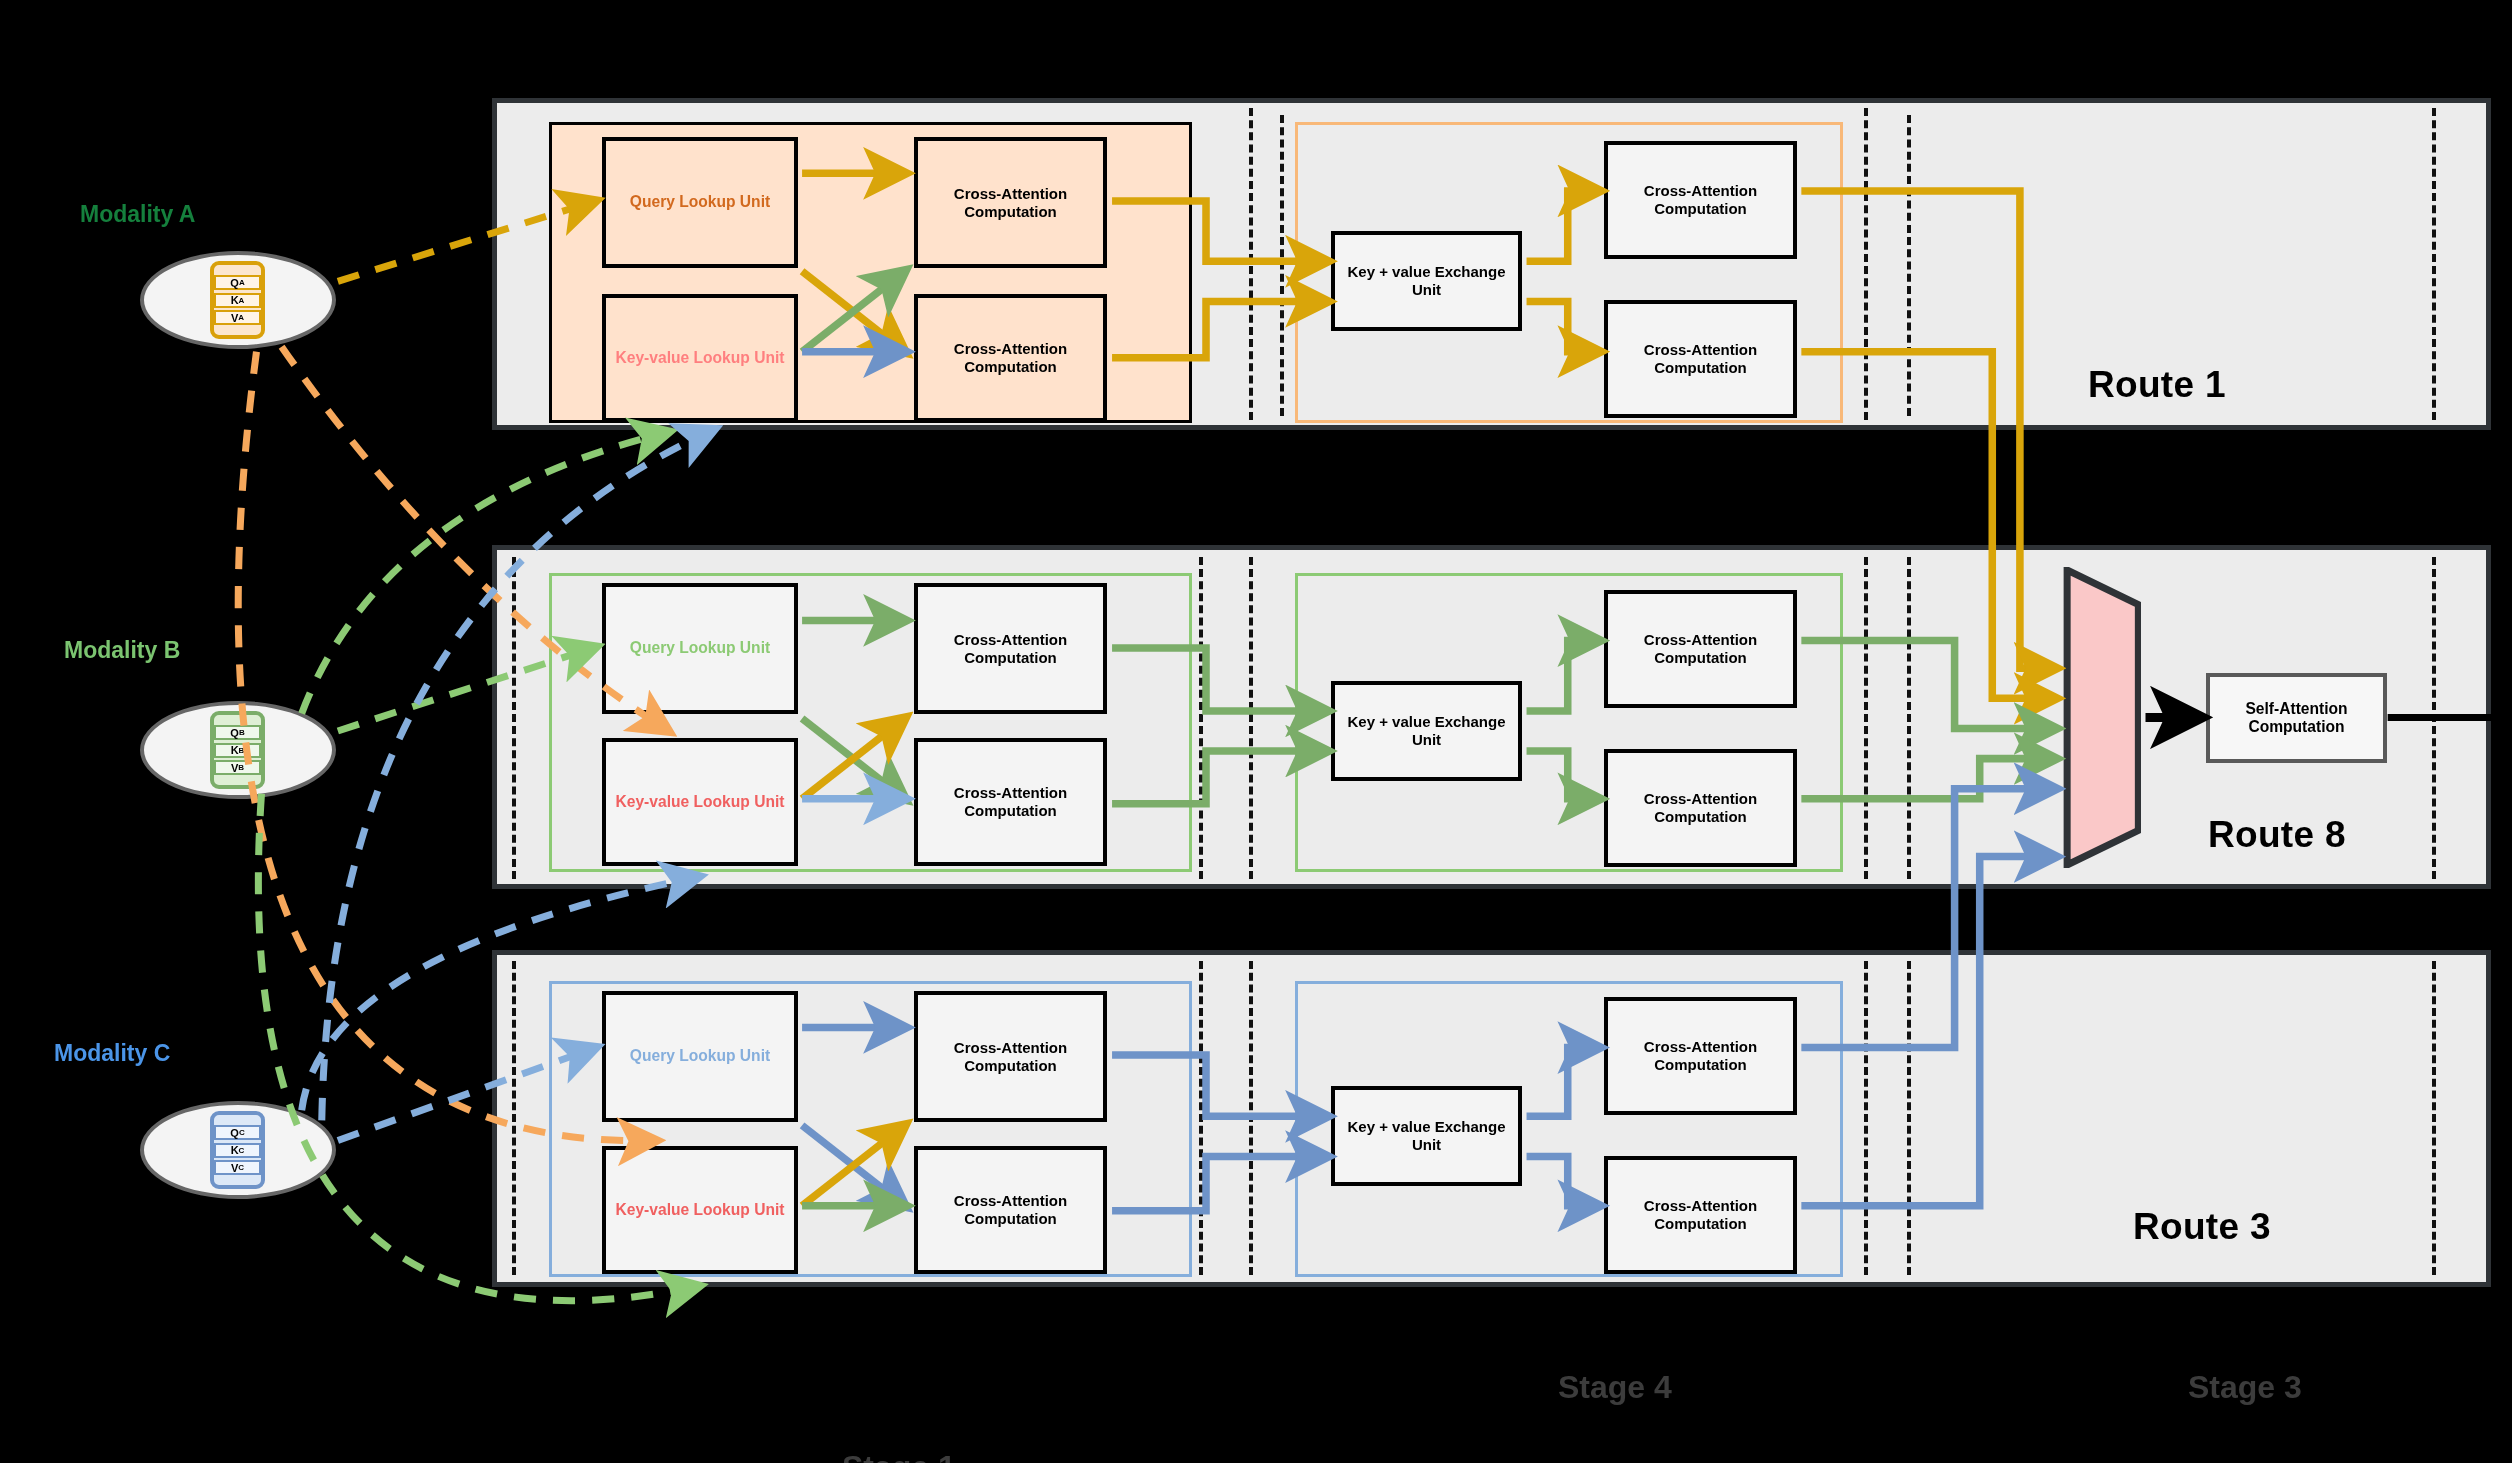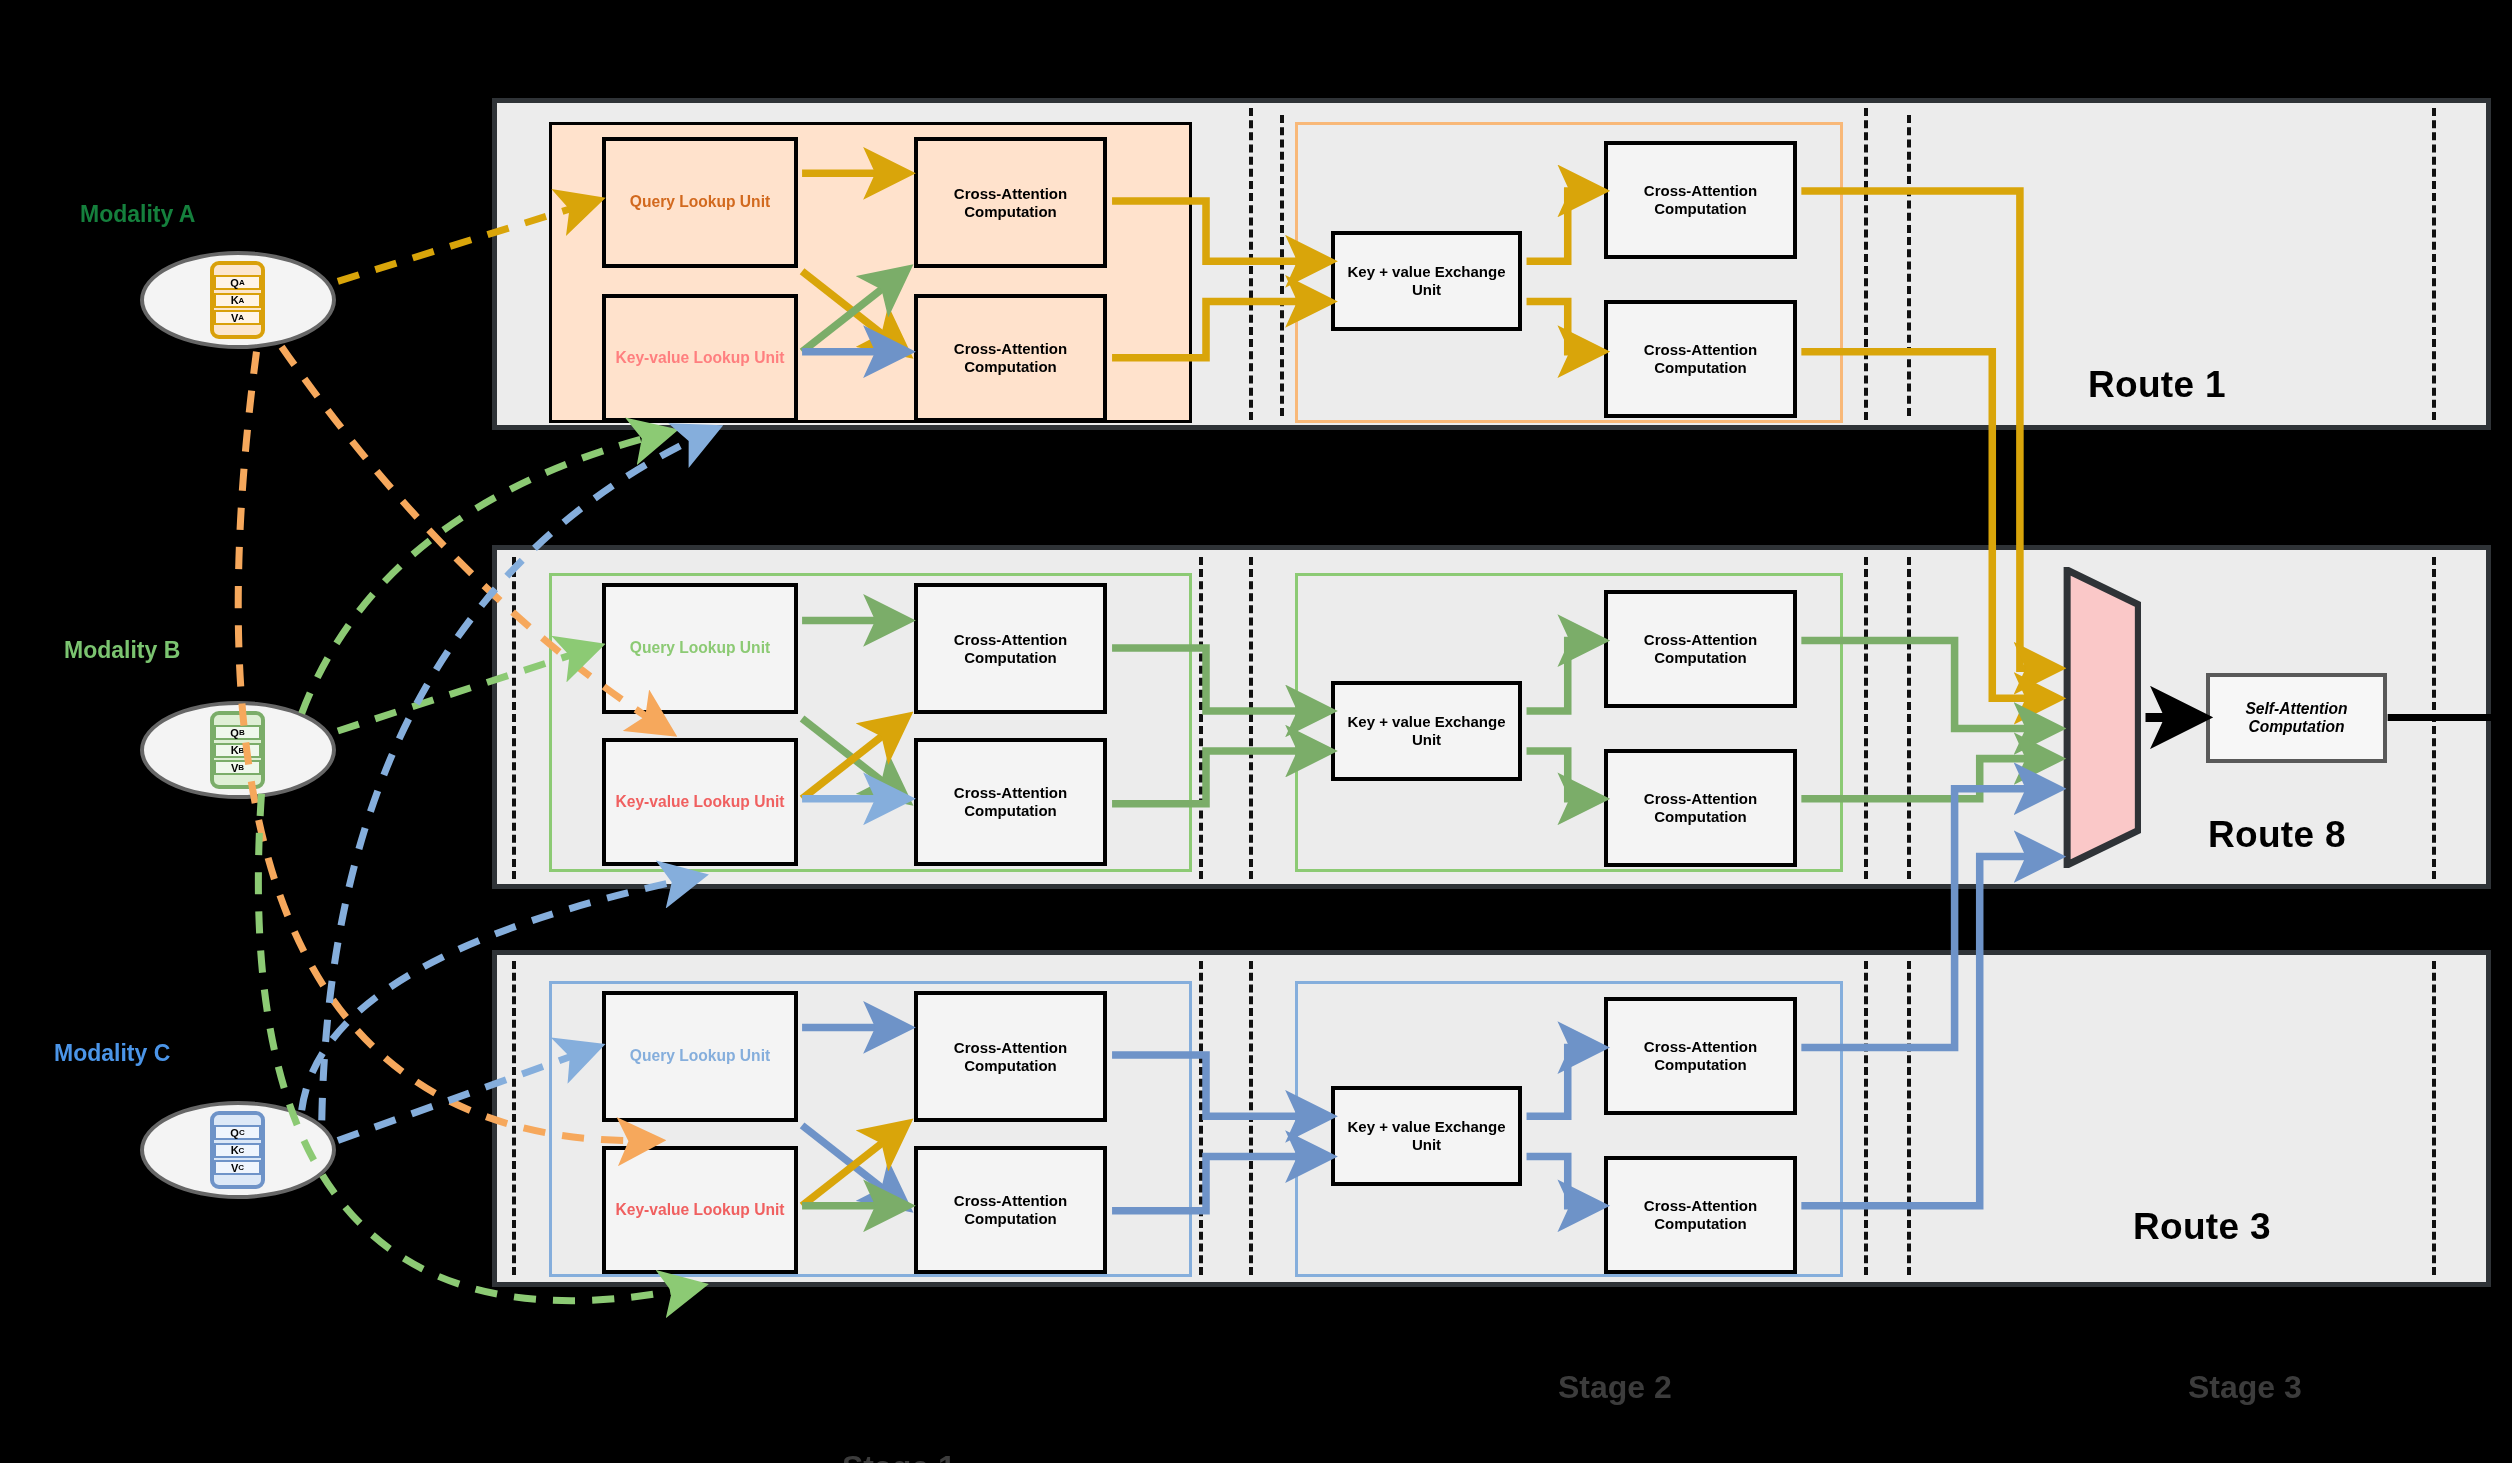--- a/index.html
+++ b/index.html
@@ -12,21 +12,21 @@
   .route-label{color:#000;font-weight:700;font-size:37px;letter-spacing:0.3px;}
 
   
   .vdot{border-left:4.5px dashed #111;}
 
   
   .pbox{background:#F4F4F4;border:4.5px solid #000;display:flex;align-items:center;
         justify-content:center;text-align:center;font-weight:700;line-height:1.18;
         color:#000;font-size:15px;padding:2px;}
   .pbox.peach{background:#FFE2CC;}
-  .pbox.selfatt{border:4px solid #595959;background:#F7F7F7;font-size:15.6px;font-style:italic;}
+  .pbox.selfatt{border:4px solid #595959;background:#F7F7F7;font-size:15.6px;}
   .lookup-label{font-weight:700;font-size:15.6px;line-height:1.2;text-align:center;}
 
   
   .grp{border:3.5px solid #000;background:transparent;}
   .grp.fillpeach{background:#FFE2CC;}
   .grp.orangeline{border:3.5px solid #F8B878;}
   .grp.greenline{border:3.5px solid #8CCA74;}
   .grp.blueline{border:3.5px solid #85AEDC;}
 
   
@@ -179,21 +179,21 @@
   <div class="abs pbox" style="left:914px;top:991px;width:193px;height:131px;">Cross-Attention Computation</div>
   <div class="abs pbox" style="left:914px;top:1146px;width:193px;height:128px;">Cross-Attention Computation</div>
 
   <div class="abs grp blueline" style="left:1295px;top:981px;width:548px;height:296px;"></div>
   <div class="abs pbox" style="left:1331px;top:1086px;width:191px;height:100px;">Key + value Exchange Unit</div>
   <div class="abs pbox" style="left:1604px;top:997px;width:193px;height:118px;">Cross-Attention Computation</div>
   <div class="abs pbox" style="left:1604px;top:1156px;width:193px;height:118px;">Cross-Attention Computation</div>
   <div class="abs route-label" style="left:2133px;top:1206px;">Route 3</div>
 
   <div class="abs stage-cap" style="left:842px;top:1449px;text-decoration:underline;">Stage 1</div>
-  <div class="abs stage-cap" style="left:1558px;top:1369px;">Stage 2</div>
+  <div class="abs stage-cap" style="left:1558px;top:1369px;">Stage 4</div>
   <div class="abs stage-cap" style="left:2188px;top:1369px;">Stage 3</div>
 
   <svg class="overlay" viewBox="0 0 5624 2912" width="2826" height="1463">
     <defs>
       <marker id="ao" markerWidth="7" markerHeight="7" refX="5.5" refY="3.5" orient="auto">
         <path d="M0,0 L7,3.5 L0,7 L1.6,3.5 z" fill="#D9A50A"></path>
         </marker>
       <marker id="ag" markerWidth="7" markerHeight="7" refX="5.5" refY="3.5" orient="auto">
         <path d="M0,0 L7,3.5 L0,7 L1.6,3.5 z" fill="#7BAD69"></path>
         </marker>

